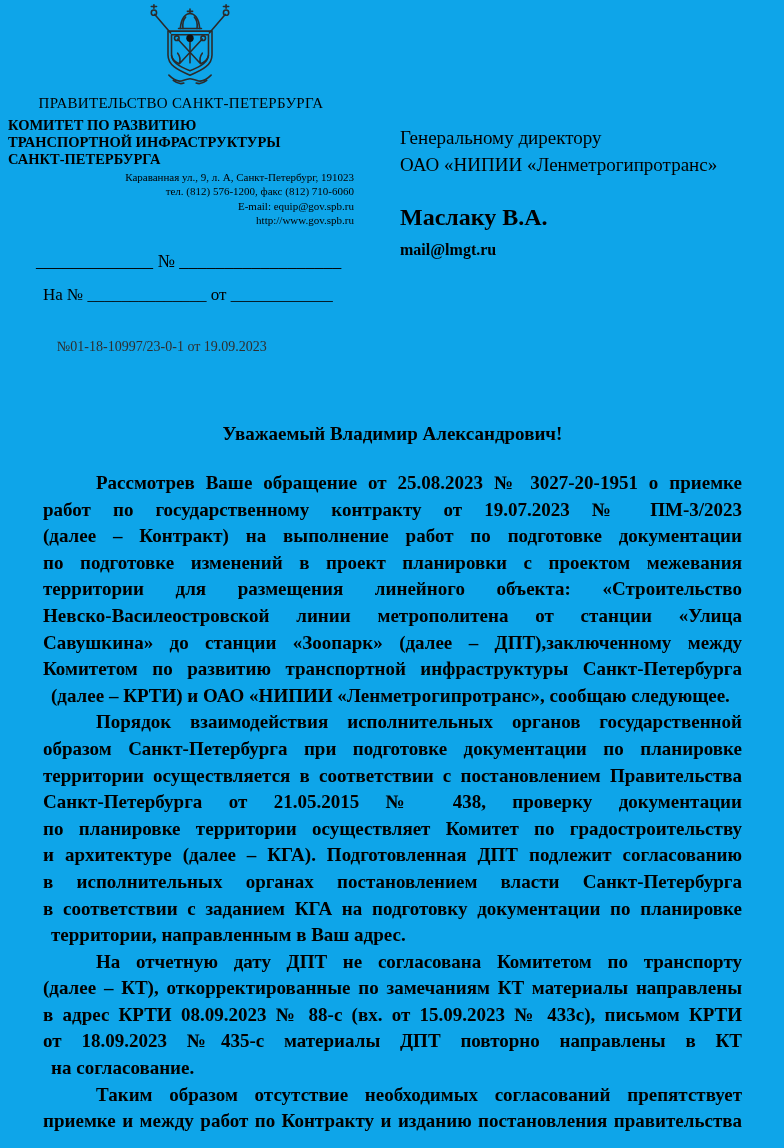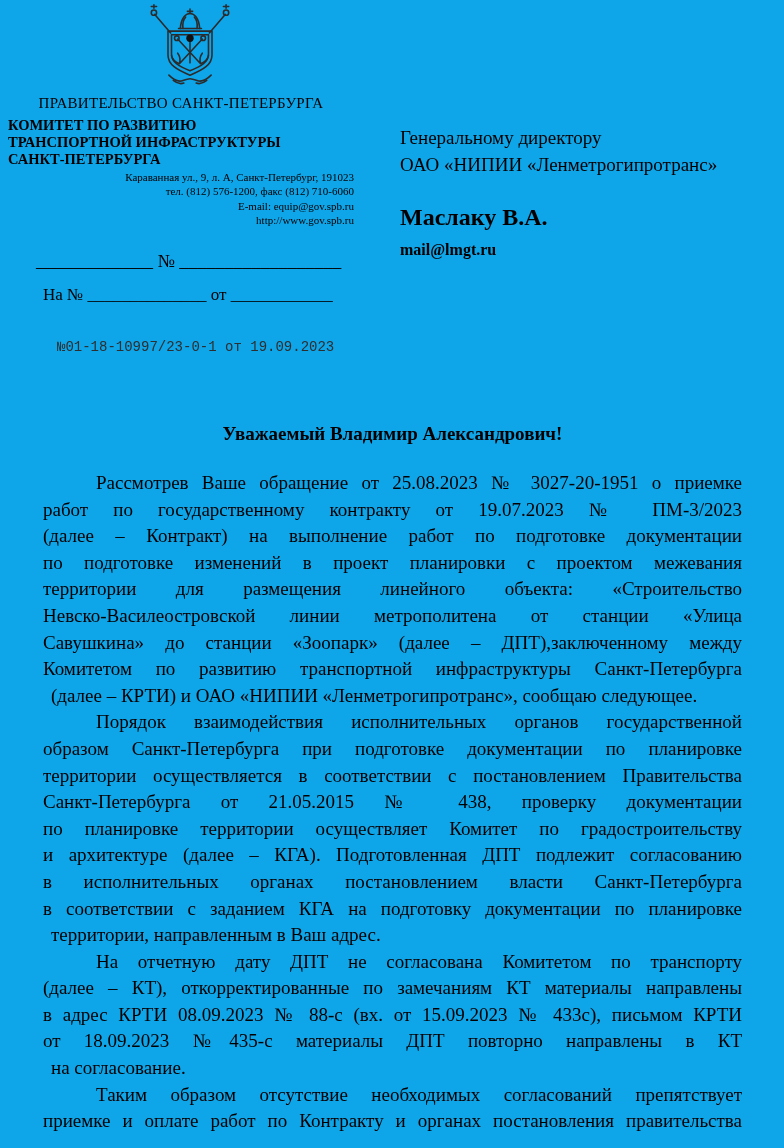--- a/index.html
+++ b/index.html
@@ -12,27 +12,27 @@
     overflow:hidden;
   }
   .abs{position:absolute;}
   .pre{white-space:pre-line;}
   #emblem{left:141px;top:3px;width:98px;height:88px;}
   #gov-line{left:8px;top:95px;width:346px;text-align:center;font-size:15px;letter-spacing:.3px;}
   #committee{left:8px;top:117px;width:346px;font-weight:bold;font-size:14.5px;line-height:16.8px;}
   #address{left:8px;top:170px;width:346px;text-align:right;font-size:11px;line-height:14.3px;}
   #ref-number-line{left:36px;top:251px;font-size:18px;}
   #ref-reply-line{left:36px;top:285px;font-size:17px;margin-left:7px;}
-  #doc-number{left:57px;top:339px;font-family:Liberation Mono, monospace;font-size:14px;color:#2e2e2e;}
+  #doc-number{left:57px;top:339px;font-family:Liberation Serif, serif;font-size:14px;color:#2e2e2e;}
   #recipient-org{left:400px;top:124px;width:380px;font-weight:normal;font-size:19px;line-height:27px;}
   #recipient-name{left:400px;top:204px;font-weight:bold;font-size:24px;}
   #recipient-email{left:400px;top:241px;font-weight:bold;font-size:16px;}
   #salutation{left:43px;top:423px;width:699px;text-align:center;font-weight:bold;font-size:19px;}
   #letter-body{left:43px;top:470px;width:699px;font-size:19px;line-height:26.6px;}
-  .bline{text-align:justify;text-align-last:justify;}
+  .bline{text-align:justify;text-align-last:justify;font-weight:bold;}
   .bline.lastline{text-align-last:left;margin-left:8px;}
   .bline.indent{padding-left:53px;}
   svg .ln{fill:none;stroke:#2b2b2b;stroke-width:1.8;stroke-linecap:round;stroke-linejoin:round;}
   svg .fl{fill:#111;stroke:none;}
 </style>
 </head>
 <body>
 
 <div class="page">
 
@@ -116,17 +116,17 @@
       </div>
       <div>
         <div class="bline indent">На отчетную дату ДПТ не согласована Комитетом по транспорту</div>
         <div class="bline">(далее – КТ), откорректированные по замечаниям КТ материалы направлены</div>
         <div class="bline">в адрес КРТИ 08.09.2023 № 88-с (вх. от 15.09.2023 № 433с), письмом КРТИ</div>
         <div class="bline">от 18.09.2023 №435-с материалы ДПТ повторно направлены в КТ</div>
         <div class="bline lastline">на согласование.</div>
       </div>
       <div>
         <div class="bline indent">Таким образом отсутствие необходимых согласований препятствует</div>
-        <div class="bline">приемке и оплате работ по Контракту и органах постановления правительства</div>
+        <div class="bline">приемке и между работ по Контракту и изданию постановления правительства</div>
       </div>
     </div>
 
 </div>
 
 </body></html>

